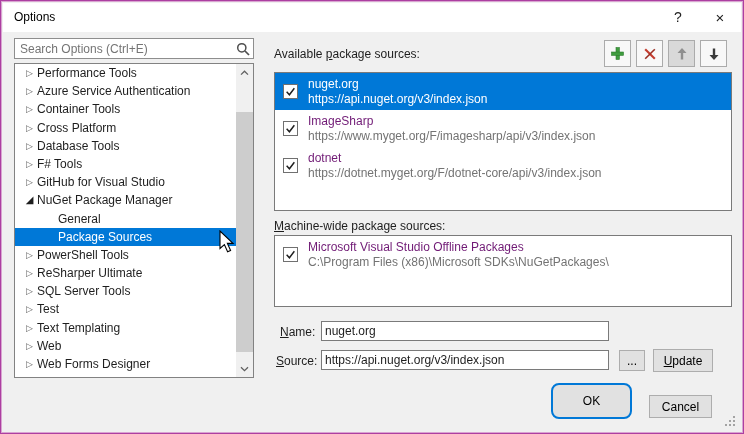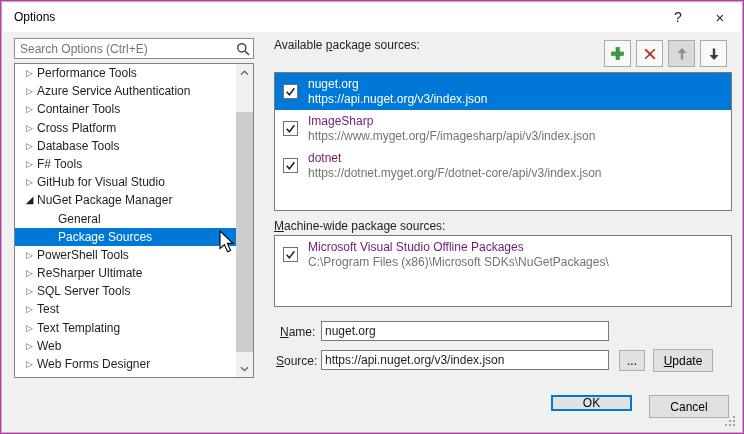--- a/index.html
+++ b/index.html
@@ -159,21 +159,21 @@
       </span>
       <span class="thumb"></span>
       <span class="arrow down">
         <svg width="9" height="6" viewBox="0 0 9 6">
             <polyline points="1,1.2 4.5,4.6 8,1.2" fill="none" stroke="#606060" stroke-width="1.3"></polyline>
           </svg>
       </span>
     </div>
   </div>
 
-  <div class="section-label" style="left:273px;top:37px;">
+  <div class="section-label" style="left:273px;top:46px;">
     <span>Available </span><span class="accel">p</span><span>ackage sources:</span>
   </div>
 
   <div class="tool-btn" style="left:603px;">
     <svg width="15" height="15" viewBox="0 0 15 15">
       <rect x="6" y="1.5" width="3.4" height="12" fill="#3f9c3f" stroke="#2e7d2e" stroke-width="0.6"></rect>
       <rect x="1.5" y="6" width="12" height="3.4" fill="#3f9c3f" stroke="#2e7d2e" stroke-width="0.6"></rect>
     </svg>
   </div>
   <div class="tool-btn" style="left:635px;">
@@ -259,24 +259,24 @@
   </div>
   <input class="textbox" style="left: 320px; top: 349px;" value="https://api.nuget.org/v3/index.json">
 
   <div class="btn" style="left:618px;top:349px;width:26px;height:21px;">
     <span>...</span>
   </div>
   <div class="btn" style="left:652px;top:348px;width:60px;height:23px;">
     <span><span class="accel">U</span><span>pdate</span></span>
   </div>
 
-  <div class="btn default" style="left:550px;top:394px;width:81px;height:16px;">
+  <div class="btn default" style="left:550px;top:382px;width:81px;height:36px;border-radius:8px;">
     <span>OK</span>
   </div>
-  <div class="btn" style="left:648px;top:394px;width:80px;height:23px;">
+  <div class="btn" style="left:648px;top:394px;width:63px;height:23px;">
     <span>Cancel</span>
   </div>
 
   <span class="grip">
     <svg width="13" height="13" viewBox="0 0 13 13">
       <g fill="#a3a3a3">
         <rect x="10" y="2" width="2" height="2"></rect>
           <rect x="6" y="6" width="2" height="2"></rect>
         <rect x="10" y="6" width="2" height="2"></rect>
           <rect x="2" y="10" width="2" height="2"></rect>

